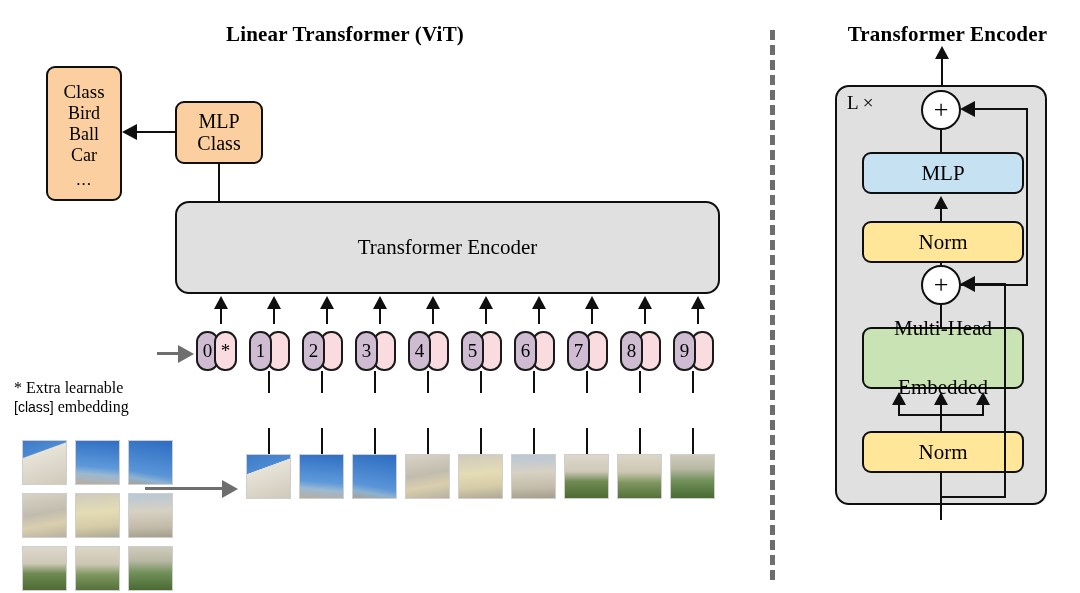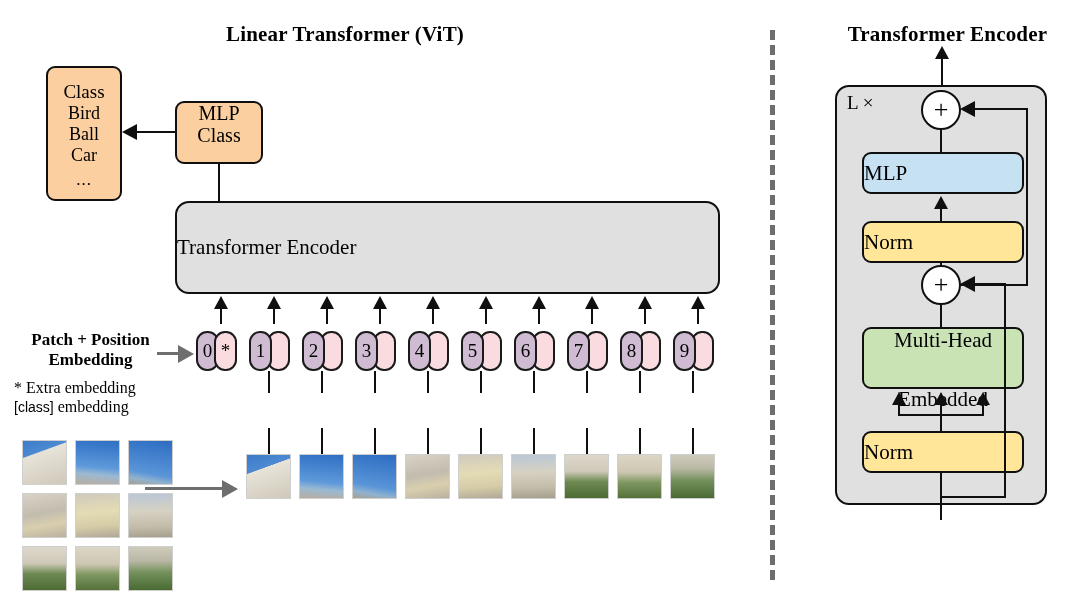--- a/index.html
+++ b/index.html
@@ -29,20 +29,21 @@
     white-space: nowrap;
     text-align: center;
   }
 
   
   .box {
     box-sizing: border-box;
     border: 2.2px solid #0f0f0f;
     display: flex;
     align-items: center;
+    justify-content: center;
     text-align: center;
     line-height: 1.08;
     font-family: "Liberation Serif", serif;
   }
   .box.round   { border-radius: 9px; }
   .box.round14 { border-radius: 14px; }
 
   .orange { background: #fbcfa0; }
   .grey   { background: #e0e0e0; }
   .pink   { background: #fadce0; }
@@ -207,29 +208,25 @@
     <div class="abs arrow-up" style="left:532px; top:296px;"></div>
     <div class="abs vline" style="left:538px; top:308px; height:16px;"></div>
     <div class="abs arrow-up" style="left:585px; top:296px;"></div>
     <div class="abs vline" style="left:591px; top:308px; height:16px;"></div>
     <div class="abs arrow-up" style="left:638px; top:296px;"></div>
     <div class="abs vline" style="left:644px; top:308px; height:16px;"></div>
     <div class="abs arrow-up" style="left:691px; top:296px;"></div>
     <div class="abs vline" style="left:697px; top:308px; height:16px;"></div>
   </div>
 
-  <div class="abs lbl-bold" style="left:8px; top:330px; width:165px;">
-    <div>Patch + Position</div>
-    <div>Embedding</div>
-  </div>
   <div class="abs greyline" style="left:157px; top:352px; width:22px;"></div>
   <div class="abs arrow-right-grey" style="left:178px; top:345px;"></div>
 
   <div class="abs lbl-note" style="left:14px; top:378px; width:190px;">
-    <div>* Extra embedding</div>
+    <div>* Extra learnable</div>
     <div>
       <span class="mono">[class]</span><span> embedding</span>
     </div>
   </div>
 
   <div class="abs" style="left:196px; top:331px;">
     <div class="token abs" style="left:0px; top:0px;">
       <div class="tok-num">0</div>
       <div class="tok-pos star">*</div>
     </div>

